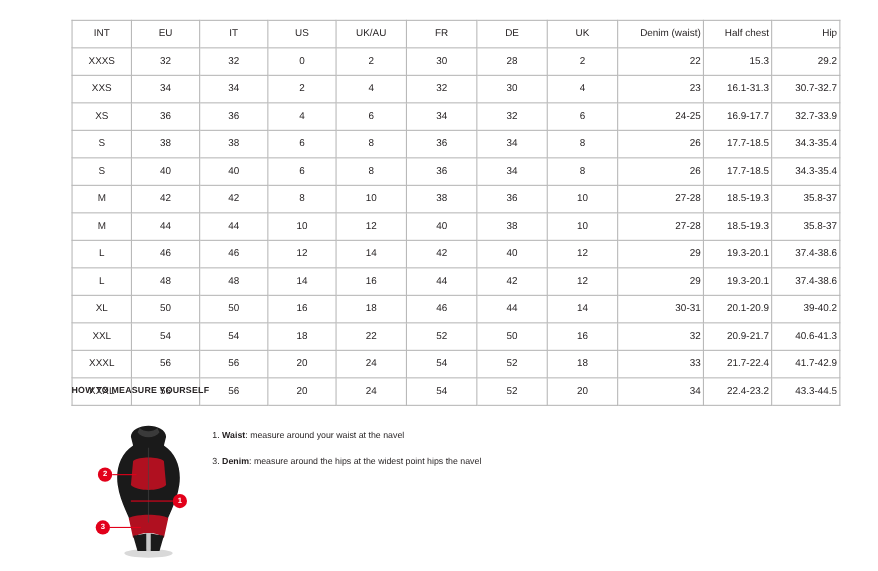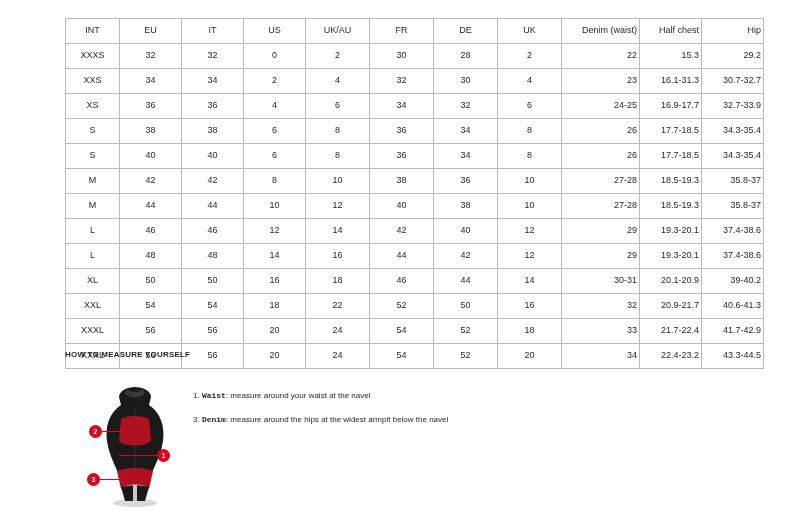--- a/index.html
+++ b/index.html
@@ -86,21 +86,21 @@
   .steps {
     margin-left: 8px;
     padding-top: 12px;
   }
   .step {
     font-size: 8px;
     color: #231f20;
     margin-bottom: 14px;
     line-height: 1.3;
   }
-  .step b { font-weight: bold; font-family: Liberation Mono, monospace; }
+  .step b { font-weight: bold; }
 
   .badge {
     position: absolute;
     width: 13px;
     height: 13px;
     border-radius: 50%;
     background: #e2001a;
     color: #ffffff;
     font-size: 7px;
     font-weight: bold;
@@ -367,18 +367,18 @@
       <div class="badge badge-3">3</div>
     </div>
 
     <div class="steps">
       <div class="step">
         <span>1.</span>
         <b>Waist</b><span>: measure around your waist at the navel</span>
       </div>
       <div class="step">
         <span>3.</span>
-        <b>Denim</b><span>: measure around the hips at the widest armpit below the navel</span>
+        <b>Denim</b><span>: measure around the hips at the widest point hips the navel</span>
       </div>
     </div>
 
   </div>
 </div>
 
 </body></html>

